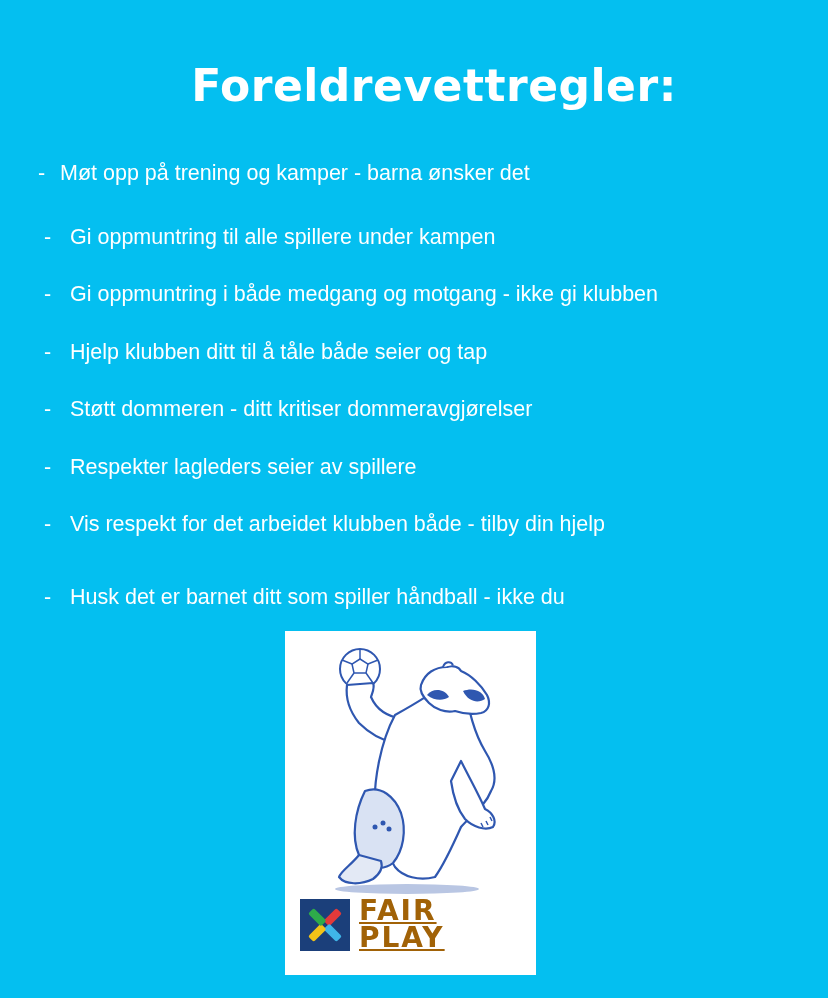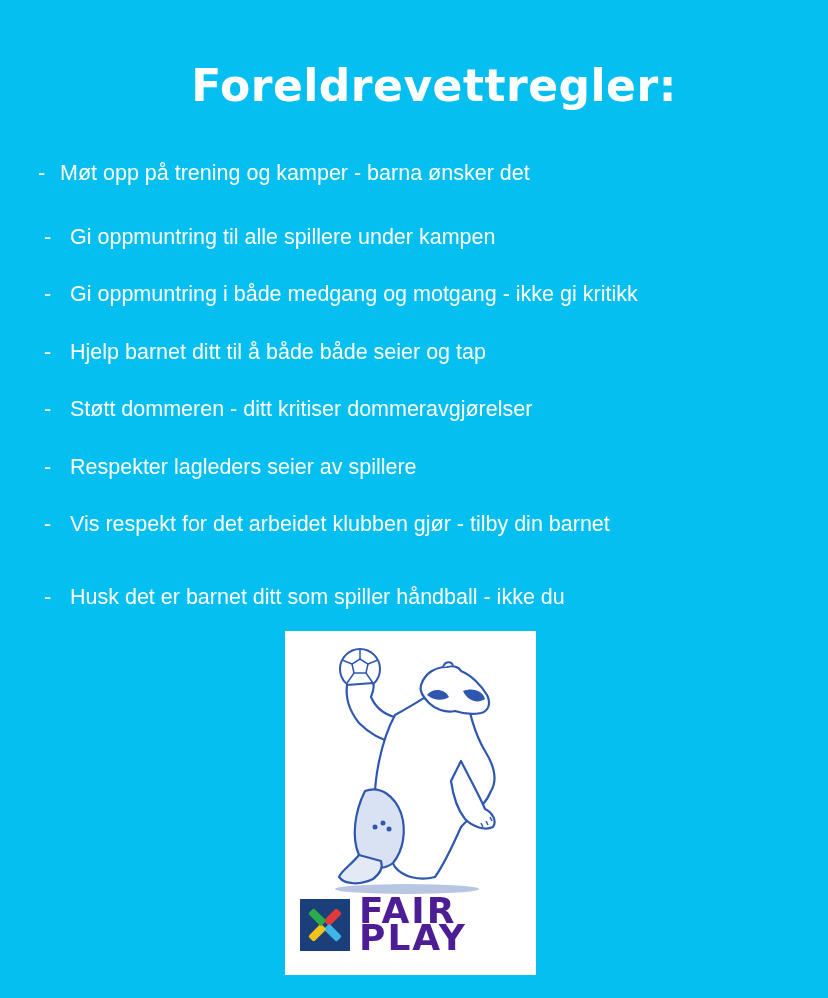--- a/index.html
+++ b/index.html
@@ -60,33 +60,33 @@
 <h1 class="title">Foreldrevettregler:</h1>
 
 <ul class="rules">
   <li class="rule" style="left:38px; top:160px;">
     <span class="dash" style="width:22px">-</span><span>Møt opp på trening og kamper - barna ønsker det</span>
   </li>
   <li class="rule" style="left:44px; top:224px;">
     <span class="dash">-</span><span>Gi oppmuntring til alle spillere under kampen</span>
   </li>
   <li class="rule" style="left:44px; top:281px;">
-    <span class="dash">-</span><span>Gi oppmuntring i både medgang og motgang - ikke gi kritikk</span>
+    <span class="dash">-</span><span>Gi oppmuntring i både medgang og motgang - ikke gi klubben</span>
   </li>
   <li class="rule" style="left:44px; top:339px;">
-    <span class="dash">-</span><span>Hjelp barnet ditt til å både både seier og tap</span>
+    <span class="dash">-</span><span>Hjelp klubben ditt til å tåle både seier og tap</span>
   </li>
   <li class="rule" style="left:44px; top:396px;">
     <span class="dash">-</span><span>Støtt dommeren - ditt kritiser dommeravgjørelser</span>
   </li>
   <li class="rule" style="left:44px; top:454px;">
     <span class="dash">-</span><span>Respekter lagleders seier av spillere</span>
   </li>
   <li class="rule" style="left:44px; top:511px;">
-    <span class="dash">-</span><span>Vis respekt for det arbeidet klubben gjør - tilby din barnet</span>
+    <span class="dash">-</span><span>Vis respekt for det arbeidet klubben både - tilby din hjelp</span>
   </li>
   <li class="rule" style="left:44px; top:568px;margin-top:16px;">
     <span class="dash">-</span><span>Husk det er barnet ditt som spiller håndball - ikke du</span>
   </li>
 </ul>
 
 <div class="logo">
   <svg width="251" height="344" viewBox="0 0 251 344">
 
     <ellipse cx="122" cy="258" rx="72" ry="5" fill="#b9c6e3"></ellipse>
@@ -130,17 +130,17 @@
     <g transform="translate(15,268)">
       <rect x="0" y="0" width="50" height="52" fill="#1b3f7a"></rect>
       <g transform="translate(25,26) rotate(45)">
         <rect x="-4" y="-20" width="8" height="18" rx="2" fill="#e23a3a"></rect>
         <rect x="2" y="-4" width="18" height="8" rx="2" fill="#3fb6e8"></rect>
         <rect x="-4" y="2" width="8" height="18" rx="2" fill="#f2c318"></rect>
         <rect x="-20" y="-4" width="18" height="8" rx="2" fill="#2eaa4a"></rect>
       </g>
     </g>
   </svg>
-  <div style="position:absolute; left:74px; top:266px; color:#4c1d95; font-family:'DejaVu Sans',sans-serif; font-weight:bold; font-size:36px; line-height:27px; letter-spacing:2px;">
+  <div style="position:absolute; left:74px; top:266px; color:#a16207; font-family:'DejaVu Sans',sans-serif; font-weight:bold; font-size:28px; line-height:27px; letter-spacing:2px;text-decoration:underline;">
     <div>FAIR</div>
     <div>PLAY</div>
   </div>
 </div>
 
 </body></html>

